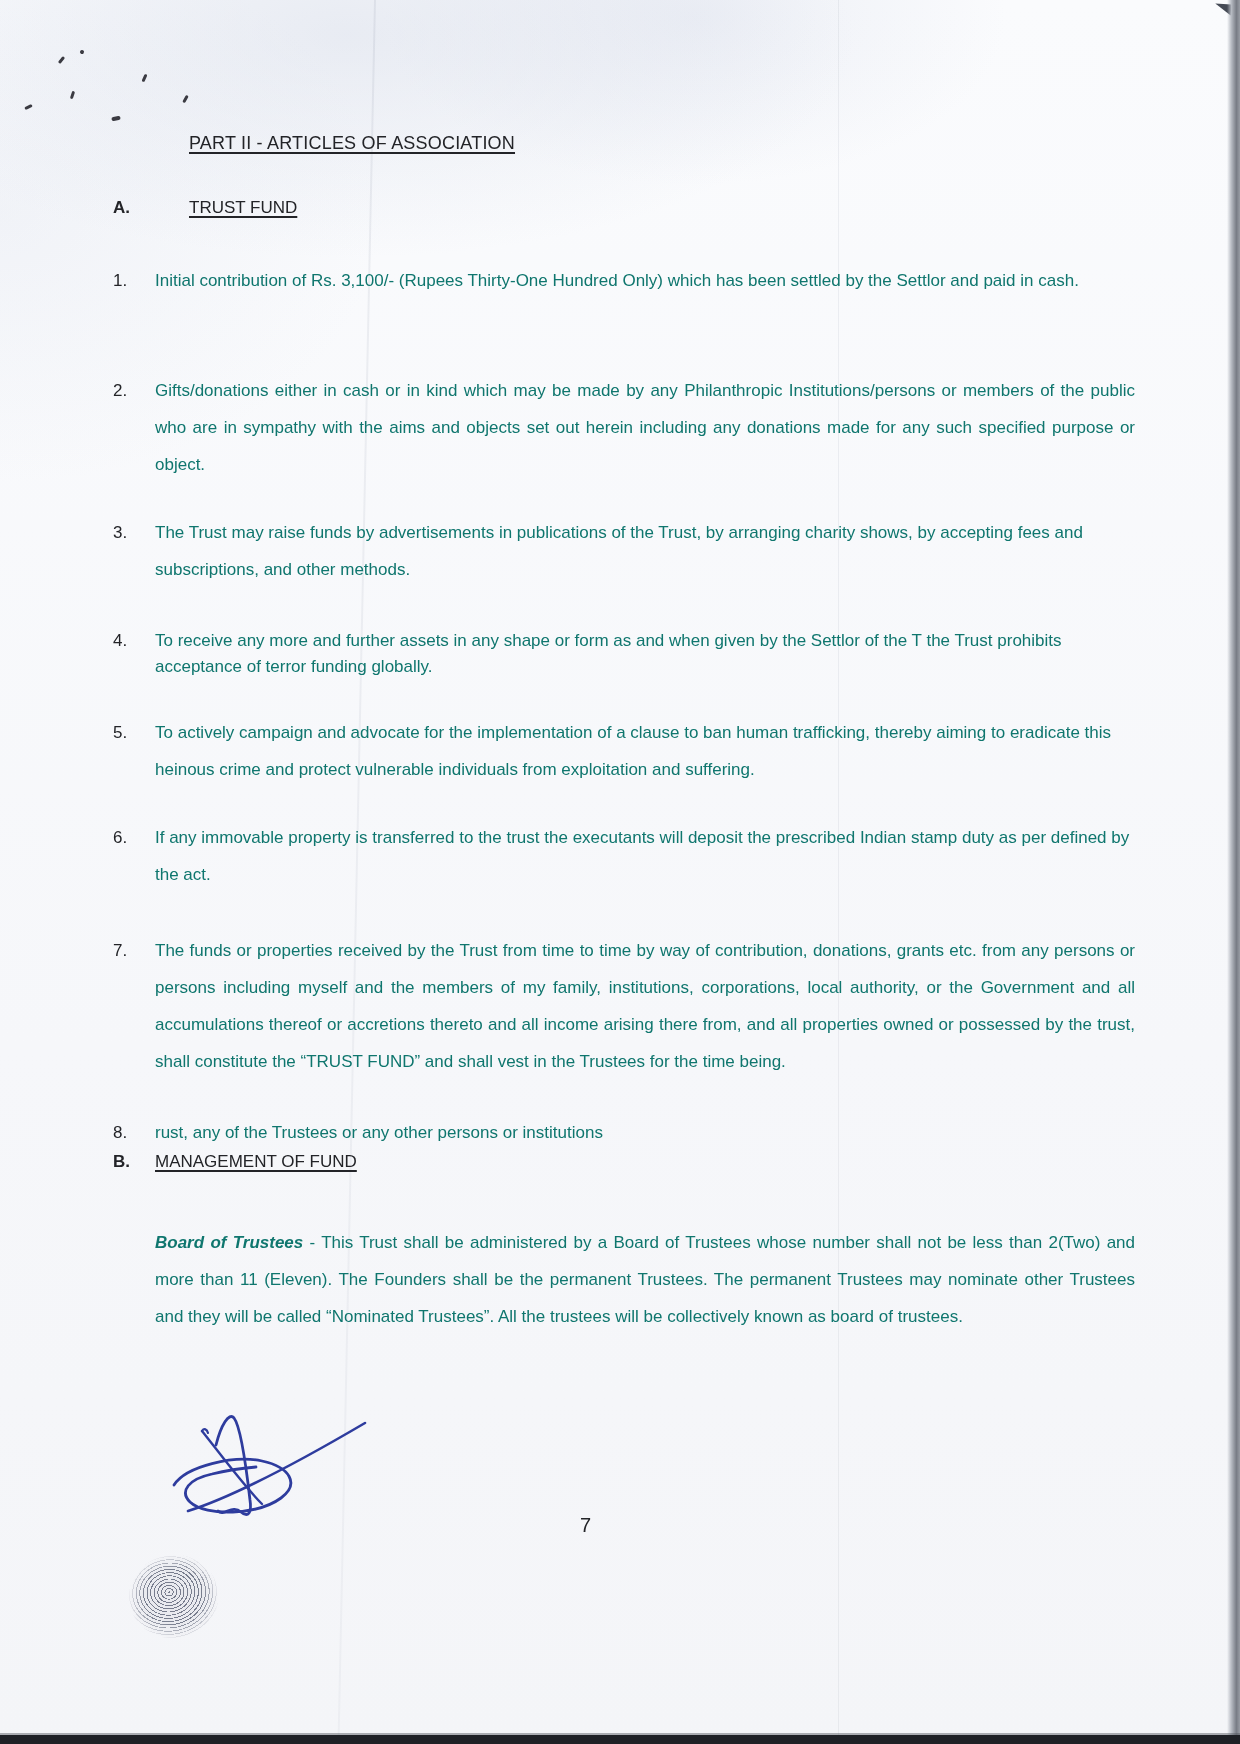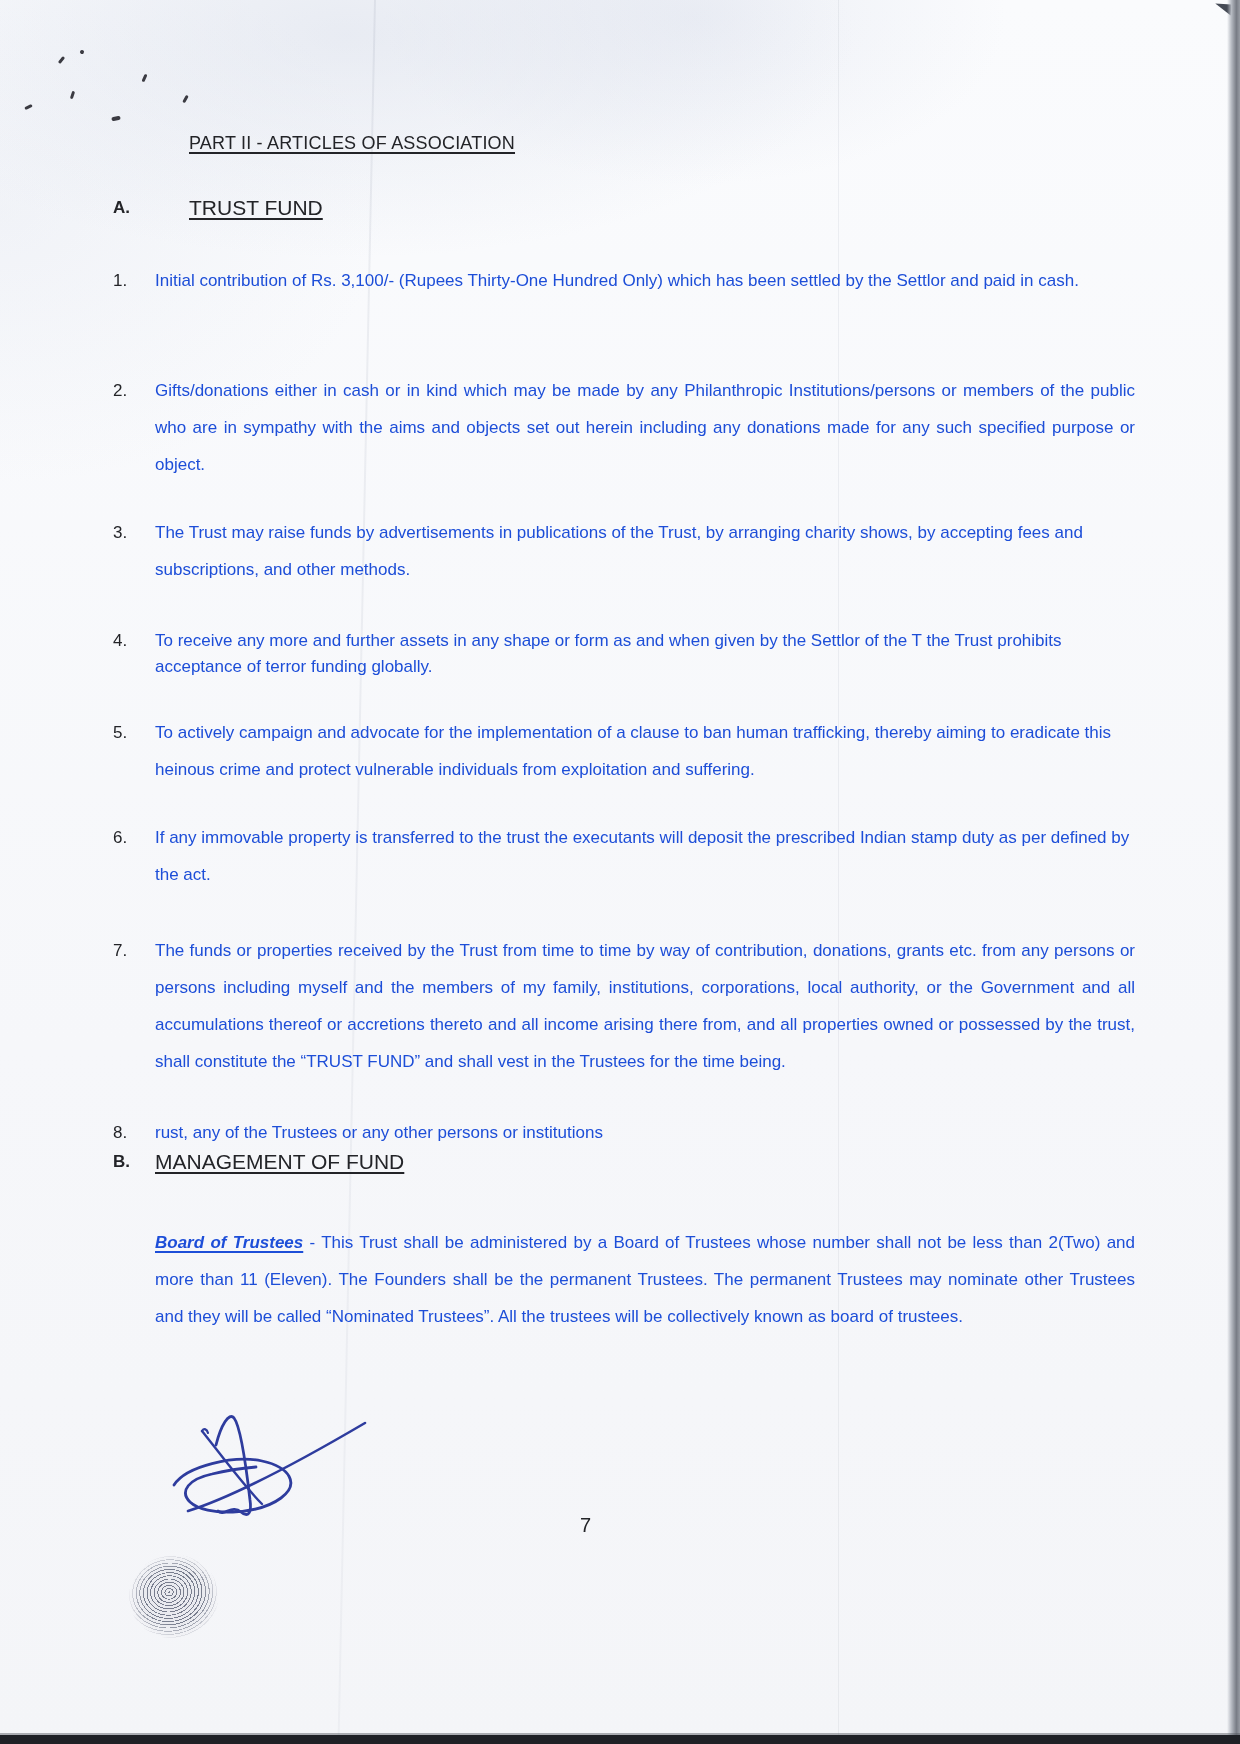--- a/index.html
+++ b/index.html
@@ -50,36 +50,36 @@
   .scan-text { filter:blur(0.24px); color:#232428; }
 
   .doc-block {
     position:absolute; left:113px; width:1024px;
     display:grid; grid-template-columns:42px 1fr;
   }
   .num {
     font-size:17px; line-height:37px; color:#232428;
   }
   .body-text {
-    font-size:17px; line-height:37px; color:#1d4ed8;
+    font-size:17px; line-height:37px; color:#0f766e;
     text-align:left; width:980px;
   }
   .justify { text-align:justify; }
   .tight { line-height:26px; }
   .heading-u {
     font-weight:normal; text-decoration:underline;
     text-decoration-thickness:1.6px; text-underline-offset:3px;
   }
   .doc-title {
     position:absolute; left:189px; top:133px;
     font-size:18px; letter-spacing:0.2px;
   }
   .section-letter { font-weight:bold; font-size:17px; line-height:24px; }
-  .section-heading { font-size:21px; line-height:24px; }
-  .board-lead { font-weight:bold; font-style:italic; text-decoration:underline; text-decoration-thickness:1.6px; text-underline-offset:3px; }
+  .section-heading { font-size:17px; line-height:24px; }
+  .board-lead { font-weight:bold; font-style:italic; text-decoration-thickness:1.6px; text-underline-offset:3px; }
 
   .signature { position:absolute; left:158px; top:1405px; }
   .page-number {
     position:absolute; left:580px; top:1514px;
     font-size:20px; color:#232428;
   }
   .fingerprint {
     position:absolute; left:124px; top:1551px;
     width:100px; height:97px;
     transform:rotate(-7deg);

